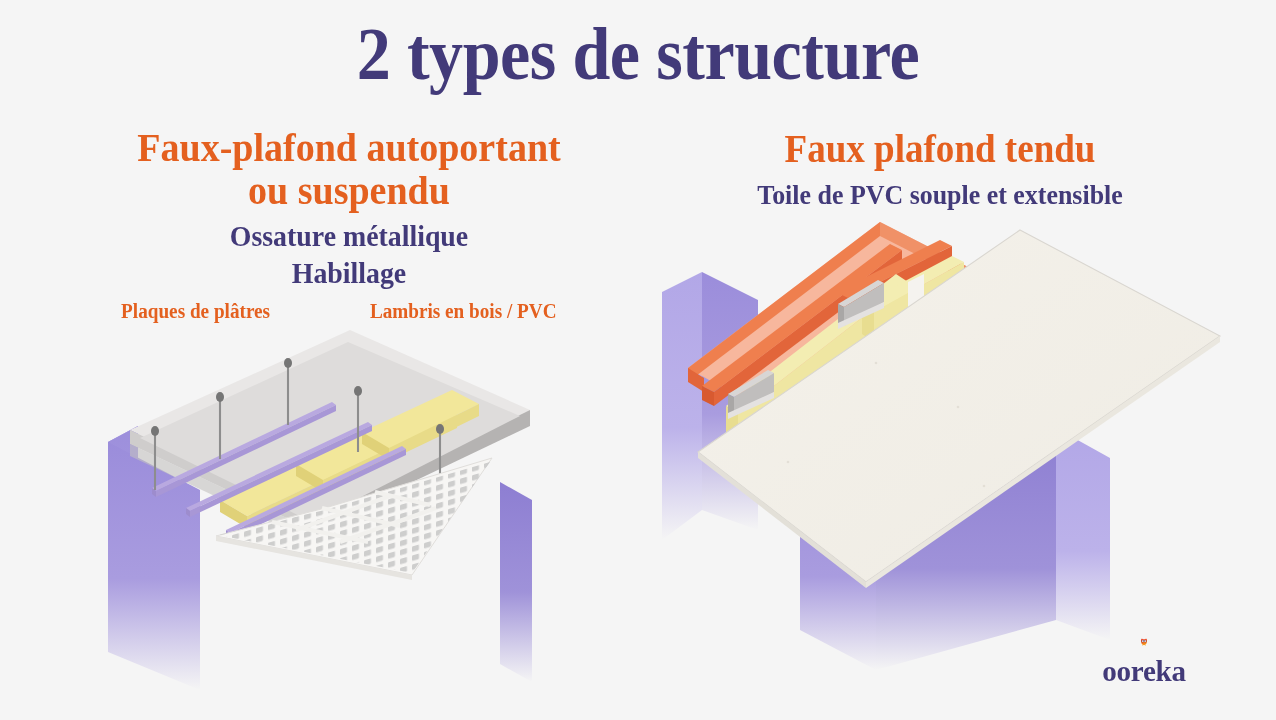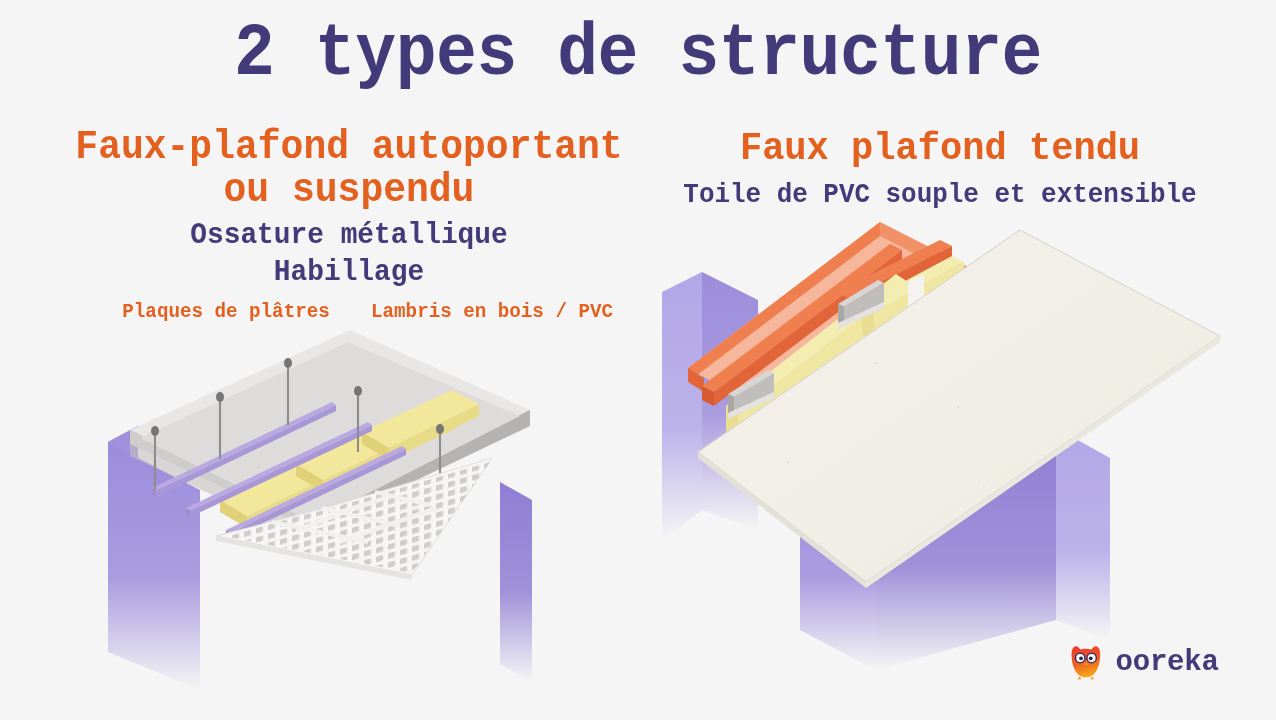--- a/index.html
+++ b/index.html
@@ -7,21 +7,21 @@
     margin: 0;
     padding: 0;
     background: #ffffff;
   }
   #stage {
     position: relative;
     width: 1276px;
     height: 720px;
     background: #f5f5f5;
     overflow: hidden;
-    font-family: Liberation Mono, monospace;
+    font-family: Liberation Serif, serif;
     -webkit-font-smoothing: antialiased;
   }
 
   
   #main-title {
     position: absolute;
     top: 16px;
     left: 0;
     width: 1276px;
     text-align: center;
@@ -108,20 +108,21 @@
   
   #logo {
     position: absolute;
     left: 1068px;
     top: 638px;
     width: 152px;
     height: 48px;
     display: flex;
     align-items: center;
     gap: 10px;
+    flex-direction: column;
   }
   #logo-owl { width: 40px; height: 42px; display: block; }
   #logo-word {
     font-size: 30px;
     font-weight: 700;
     color: #423a79;
     letter-spacing: -0.3px;
     line-height: 1;
     transform: scaleX(0.97);
   }

